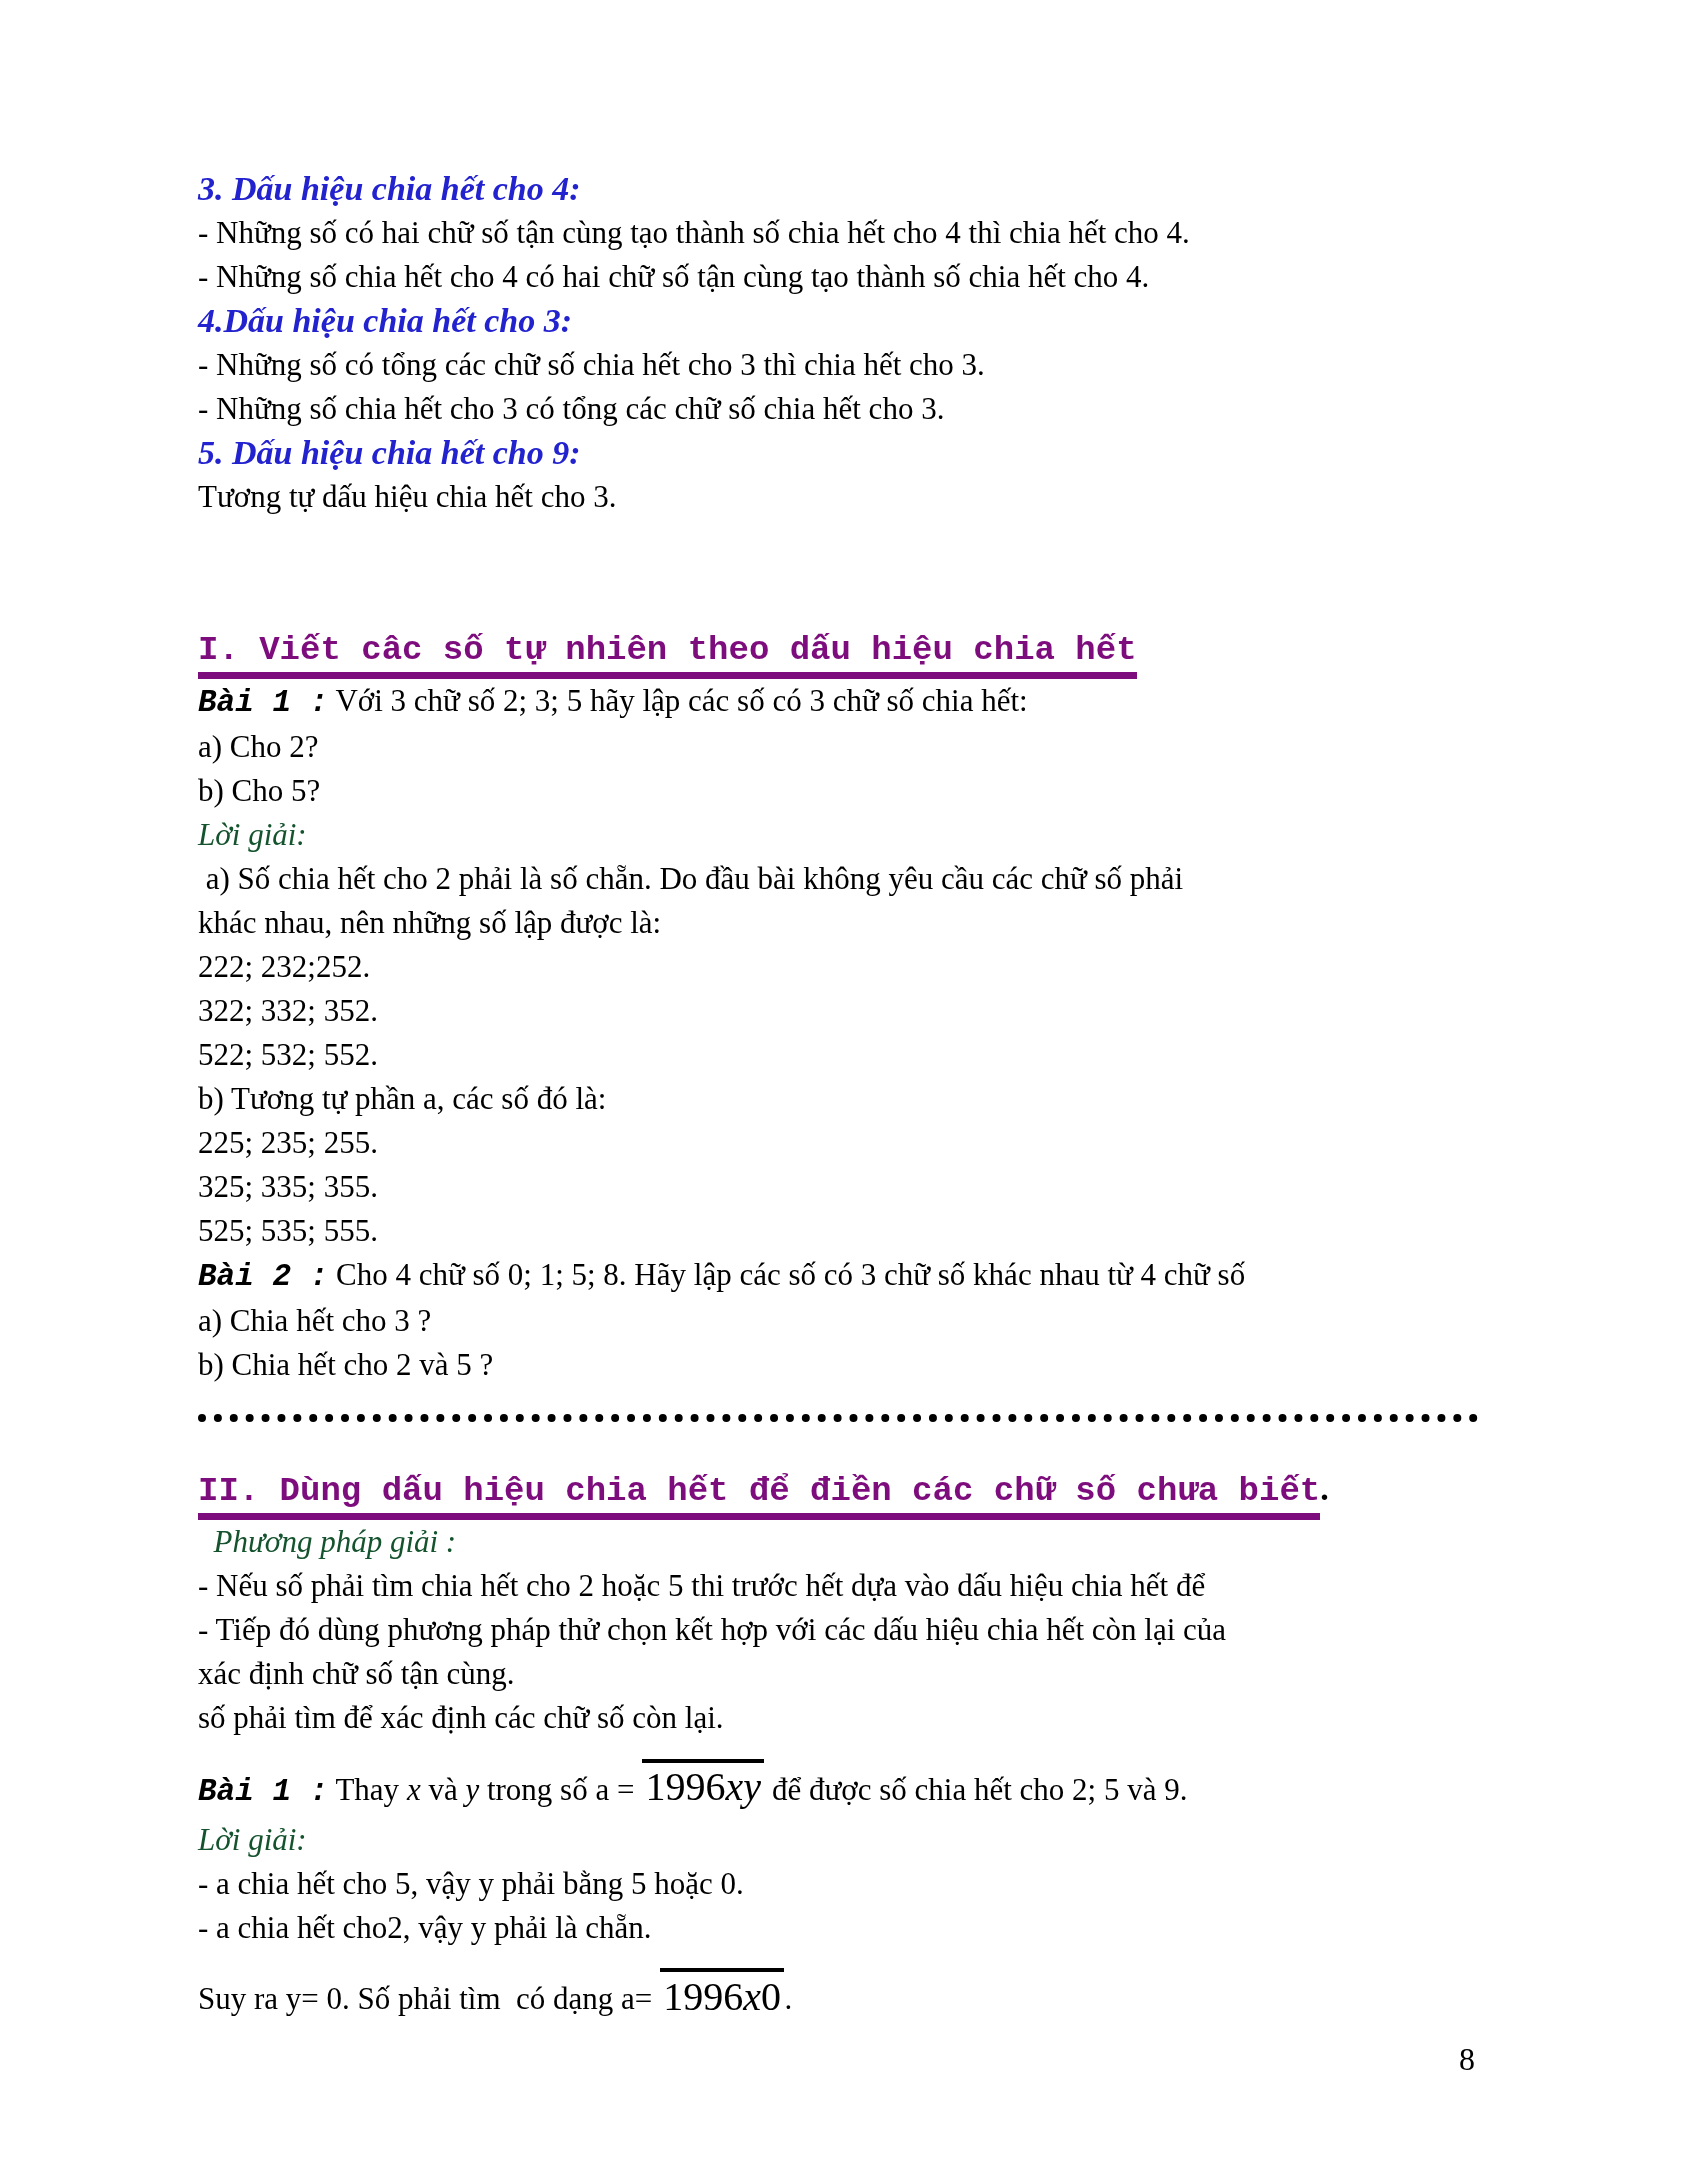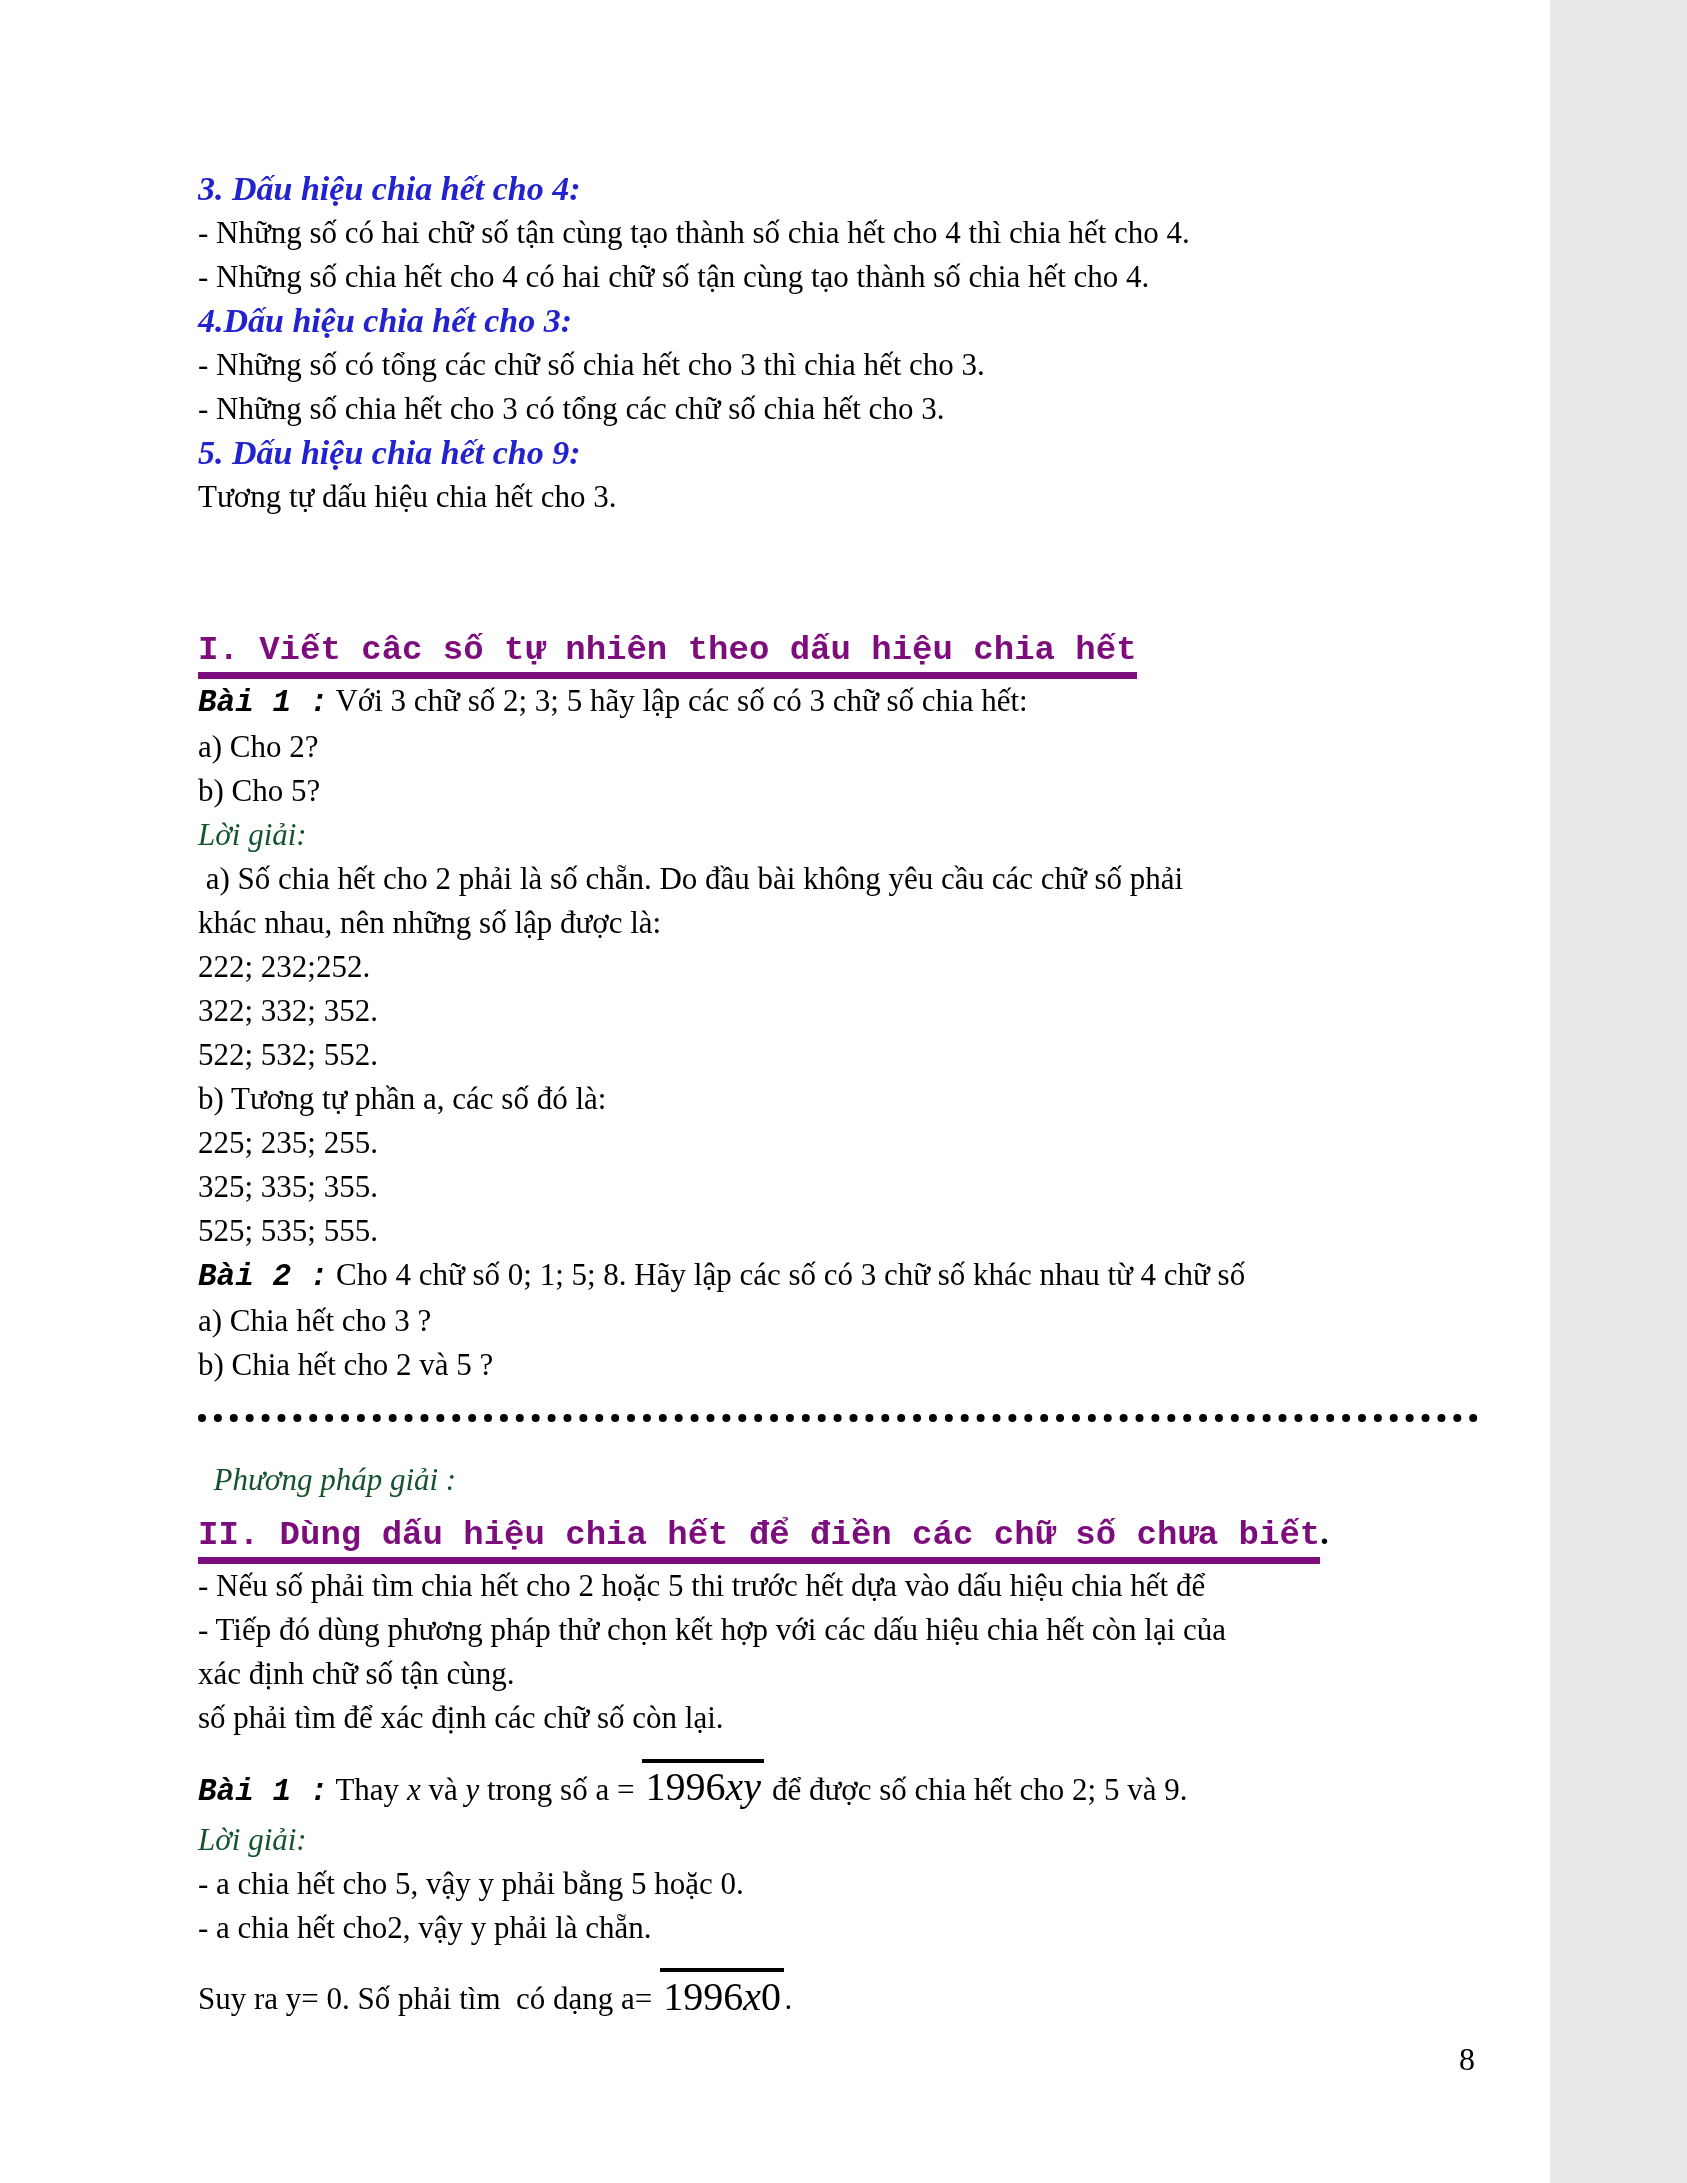--- a/index.html
+++ b/index.html
@@ -1,18 +1,18 @@
 <!DOCTYPE html>
 <html style="font-size:10.6px"><head>
 <meta charset="utf-8">
 <style>
   html, body { margin: 0; padding: 0; background: #e8e8e8; }
   .page {
     position: relative;
-    width: 1550px;
+    width: 1687px;
     height: 2183px;
     background: #ffffff;
     font-family: "Liberation Serif", serif;
     color: #000000;
     overflow: hidden;
     box-sizing: border-box;
     padding: 167px 198px 0 198px;
   }
   .line {
     white-space: pre;
@@ -107,22 +107,22 @@
     <div class="line"><span class="bai">Bài 2 :</span><span> Cho 4 chữ số 0; 1; 5; 8. Hãy lập các số có 3 chữ số khác nhau từ 4 chữ số</span></div>
     <div class="line">a) Chia hết cho 3 ?</div>
     <div class="line">b) Chia hết cho 2 và 5 ?</div>
   </div>
 
   <div class="dots-row">
     <div class="dots"></div>
   </div>
 
   <div>
+    <div class="line h-purple-row"><span class="h-purple">II. Dùng dấu hiệu chia hết để điền các chữ số chưa biết</span><span class="h-period">.</span></div>
     <div class="line sol">  Phương pháp giải :</div>
-    <div class="line h-purple-row"><span class="h-purple">II. Dùng dấu hiệu chia hết để điền các chữ số chưa biết</span><span class="h-period">.</span></div>
     <div class="line">- Nếu số phải tìm chia hết cho 2 hoặc 5 thi trước hết dựa vào dấu hiệu chia hết để</div>
     <div class="line">- Tiếp đó dùng phương pháp thử chọn kết hợp với các dấu hiệu chia hết còn lại của</div>
     <div class="line">xác định chữ số tận cùng.</div>
     <div class="line">số phải tìm để xác định các chữ số còn lại.</div>
     <div class="line math-line"><span class="bai">Bài 1 :</span><span> Thay </span><span class="mvar">x</span><span> và </span><span class="mvar">y</span><span> trong số a = </span><span class="math overline"><span>1996</span><span class="mvar">xy</span></span><span> để được số chia hết cho 2; 5 và 9.</span></div>
     <div class="line sol">Lời giải:</div>
     <div class="line">- a chia hết cho 5, vậy y phải bằng 5 hoặc 0.</div>
     <div class="line">- a chia hết cho2, vậy y phải là chẵn.</div>
     <div class="line math-line"><span>Suy ra y= 0. Số phải tìm  có dạng a= </span><span class="math overline"><span>1996</span><span class="mvar">x</span><span>0</span></span><span>.</span></div>
   </div>

